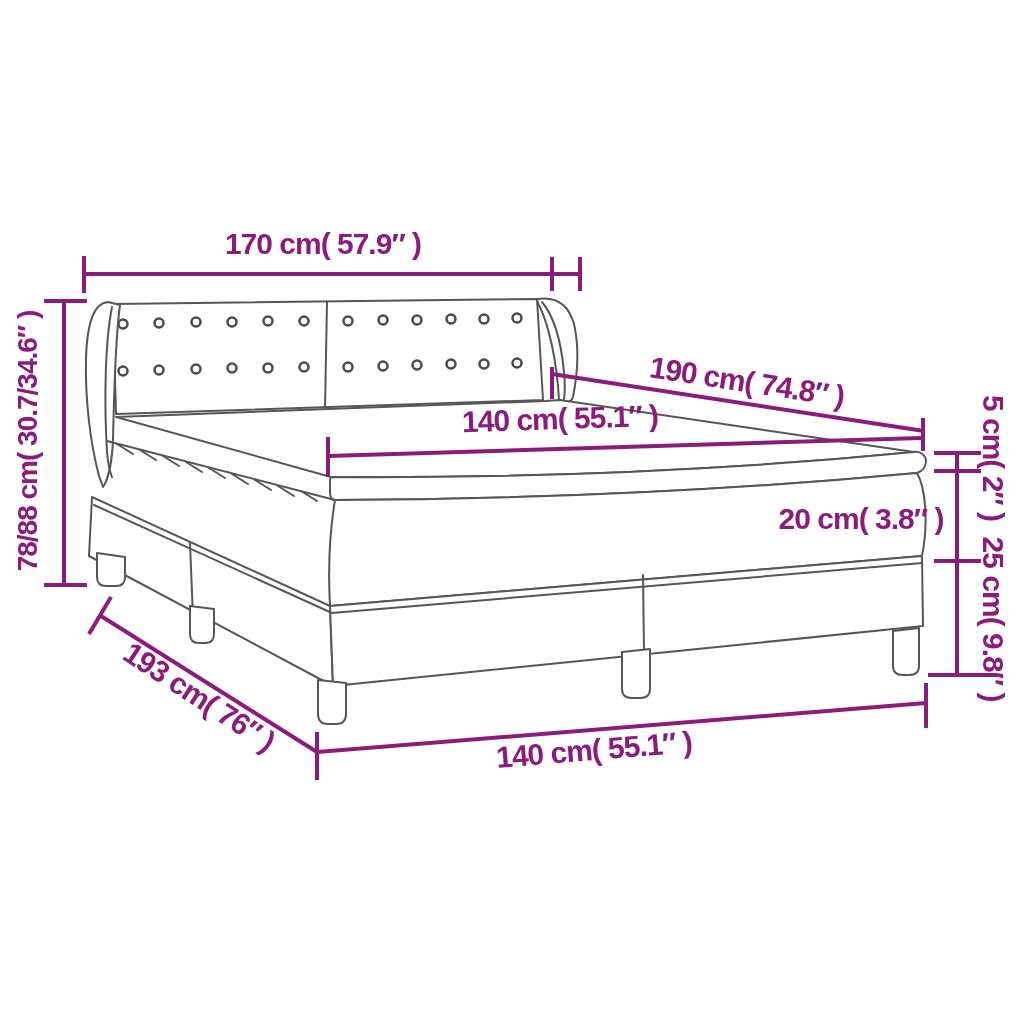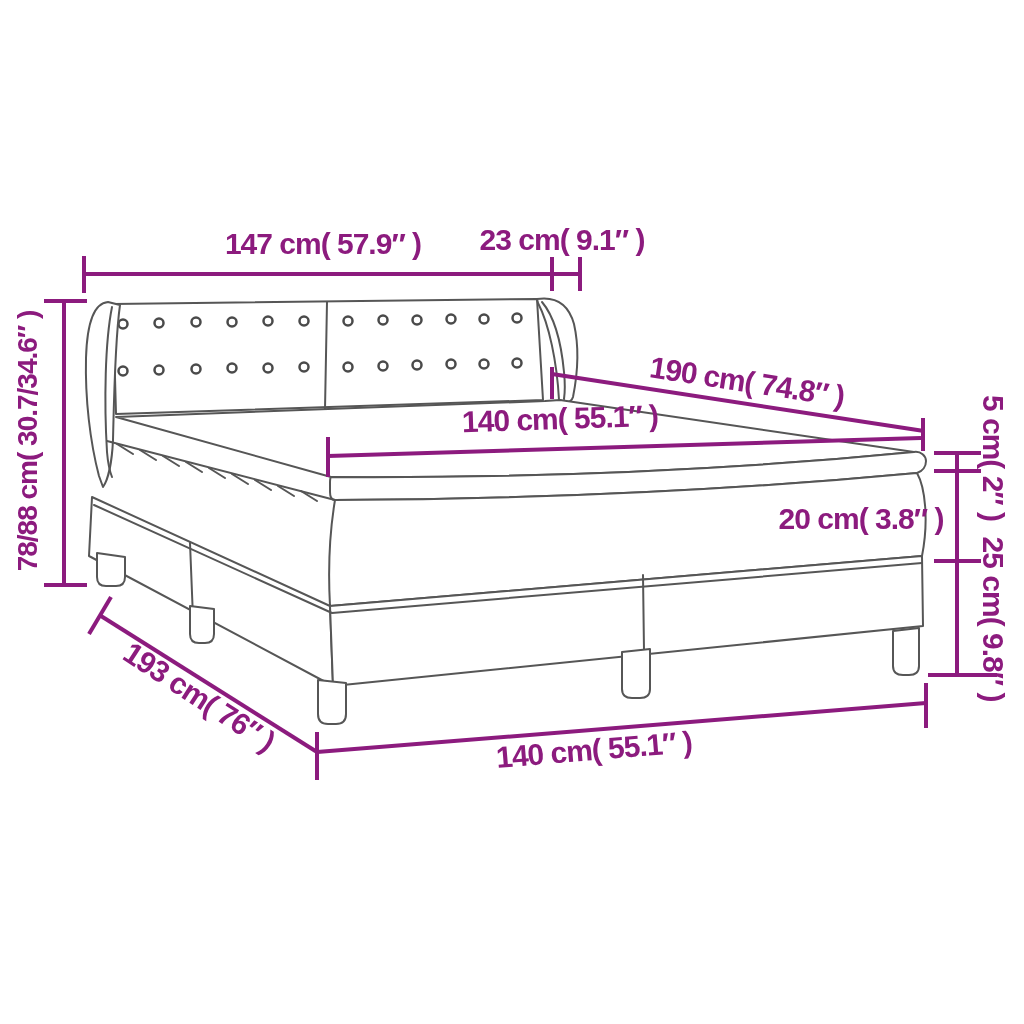--- a/index.html
+++ b/index.html
@@ -148,23 +148,22 @@
         <path d="M317,732 L317,780"></path>
       </g>
 
       <g>
         <path d="M317,752 L926,703"></path>
         <path d="M926,683 L926,728"></path>
       </g>
     </g>
   </svg>
 
-  <div class="dim-label" style="left:323px;top:244px;transform:translate(-50%,-50%);">147 cm( 57.9″ )</div>
+  <div class="dim-label" style="left:323px;top:244px;transform:translate(-50%,-50%);">170 cm( 57.9″ )</div>
 
-  <div class="dim-label" style="left:562px;top:240px;transform:translate(-50%,-50%);">23 cm( 9.1″ )</div>
 
   <div class="dim-label" style="left:747px;top:382px;transform:translate(-50%,-50%) rotate(8.7deg);">190 cm( 74.8″ )</div>
 
   <div class="dim-label" style="left:560px;top:419px;transform:translate(-50%,-50%) rotate(-1.9deg);">140 cm( 55.1″ )</div>
 
   <div class="dim-label" style="left:28px;top:441px;transform:translate(-50%,-50%) rotate(-90deg);font-size:28px;">78/88 cm( 30.7/34.6″ )</div>
 
   <div class="dim-label" style="left:993px;top:458px;transform:translate(-50%,-50%) rotate(90deg);">5 cm( 2″ )</div>
 
   <div class="dim-label" style="left:861px;top:519px;transform:translate(-50%,-50%);">20 cm( 3.8″ )</div>

